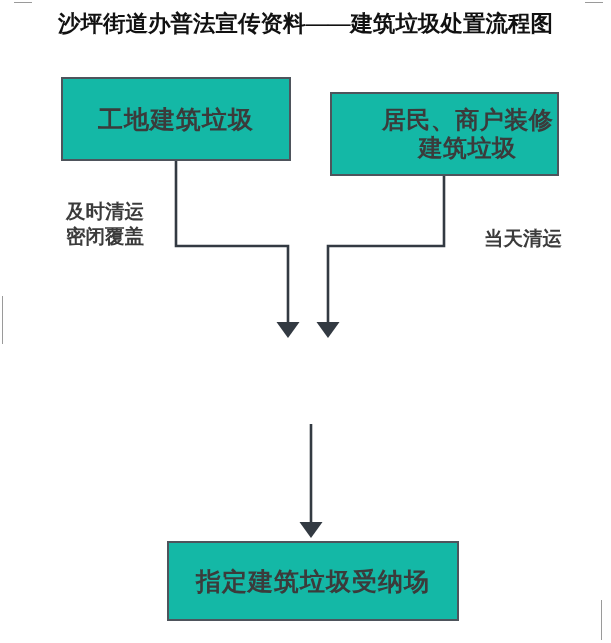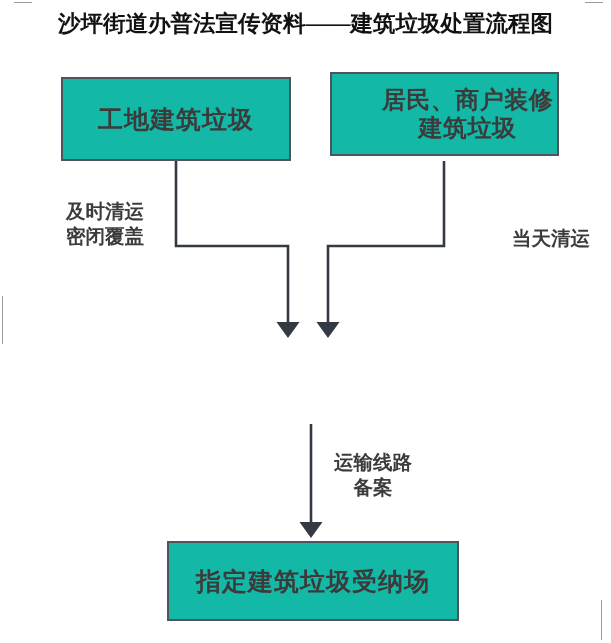--- a/index.html
+++ b/index.html
@@ -57,36 +57,36 @@
     align-items: center;
     justify-content: center;
     text-align: center;
     color: #3b3b3b;
     font-weight: bold;
     line-height: 1.16;
     white-space: pre-line;
   }
 
   #box-site      { left: 61px;  top: 77px;  width: 230px; height: 84px;  font-size: 25px; letter-spacing: 1px; }
-  #box-resident  { left: 330px; top: 72px;  width: 229px; height: 84px;  font-size: 24px; letter-spacing: 0.5px; padding-left: 46px; }
+  #box-resident  { left: 330px; top: 92px;  width: 229px; height: 84px;  font-size: 24px; letter-spacing: 0.5px; padding-left: 46px; }
   #box-transport { left: 168px; top: 342px; width: 289px; height: 82px;  font-size: 24px; letter-spacing: 0.5px; }
   #box-site-final{ left: 167px; top: 541px; width: 292px; height: 80px;  font-size: 25px; letter-spacing: 1px; text-align: center; }
 
   
   .edge-label {
     position: absolute;
     color: #3b3b3b;
     font-weight: bold;
     font-size: 19.5px;
     line-height: 1.28;
     white-space: pre-line;
     text-align: center;
   }
   #label-left   { left: 66px;  top: 199px; width: 116px; text-align: left; }
-  #label-right  { left: 452px; top: 226px; width: 110px; text-align: center; margin-left: 44px; }
+  #label-right  { left: 452px; top: 226px; width: 110px; text-align: right; }
   #label-route  { left: 318px; top: 450px; width: 110px; text-align: center; }
 
   
   #connectors {
     position: absolute;
     left: 0; top: 0;
     width: 611px;
     height: 643px;
     pointer-events: none;
   }
@@ -123,16 +123,14 @@
 建筑垃圾</div>
 
 
   <div class="box" id="box-site-final">指定建筑垃圾受纳场</div>
 
   <div class="edge-label" id="label-left">及时清运
 密闭覆盖</div>
 
   <div class="edge-label" id="label-right">当天清运</div>
 
-  <div class="edge-label" id="label-route">运输线路
-备案</div>
 
 </div>
 
 </body></html>

